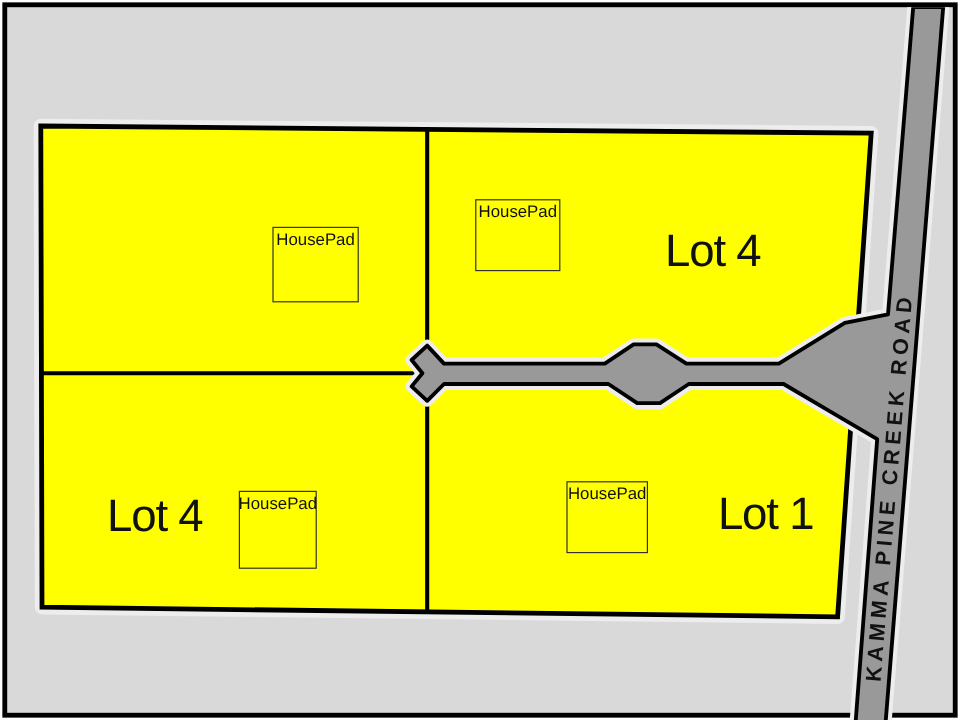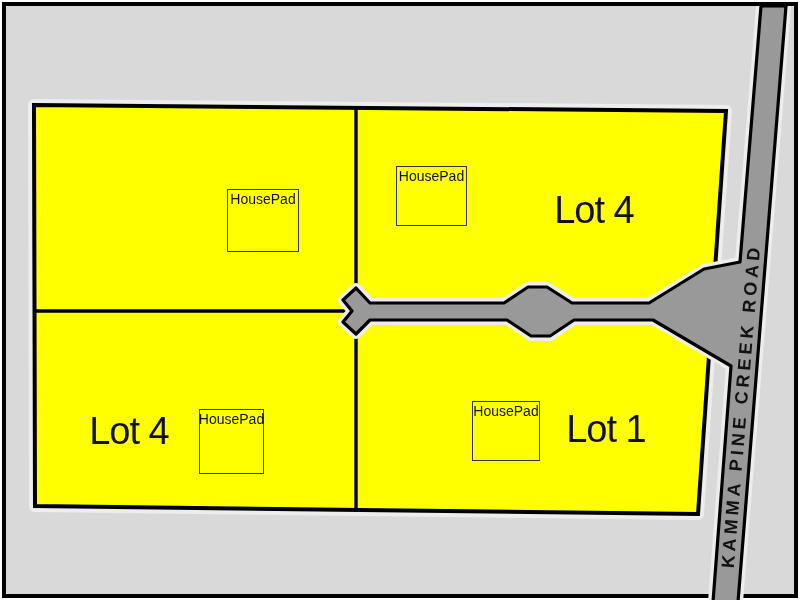--- a/index.html
+++ b/index.html
@@ -62,21 +62,21 @@
                L645,299 L700,265 L736,258 Z" fill="none" stroke-width="10" stroke-linejoin="round" stroke="#ededed"></path>
 
       <path d="M757,2 L782,2 L734,598 L709,598 L727,362 L688,339 L649,316 L570,316
                L546,332 L527,332 L503,316 L366,316 L352,330 L339,318 L348,307
                L339,296 L352,284 L366,299 L500,299 L524,283 L543,283 L568,299
                L645,299 L700,265 L736,258 Z" stroke="#000" stroke-width="3.2" stroke-linejoin="round" fill="#999999"></path>
 
       <text class="road-label-text" transform="translate(737,402) rotate(-85.3)" text-anchor="middle" dominant-baseline="central">KAMMA PINE CREEK ROAD</text>
     </svg>
 
-    <div class="lot-label" style="left:600px; top:423px;">Lot 1</div>
+    <div class="lot-label" style="left:632px; top:423px;">Lot 1</div>
     <div class="lot-label" style="left:123px; top:425px;">Lot 4</div>
     <div class="lot-label" style="left:588px; top:204px;">Lot 4</div>
 
     <div class="house-pad" style="left:466px; top:395px; width:68px; height:60px;">
       <span>House</span>
       <span>Pad</span>
     </div>
     <div class="house-pad" style="left:193px; top:403px; width:65px; height:65px;">
       <span>House</span>
       <span>Pad</span>

